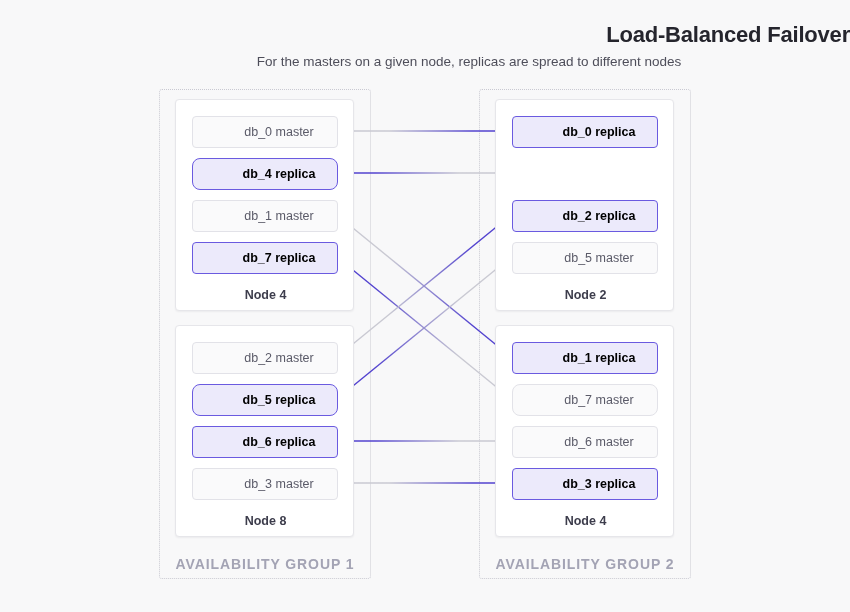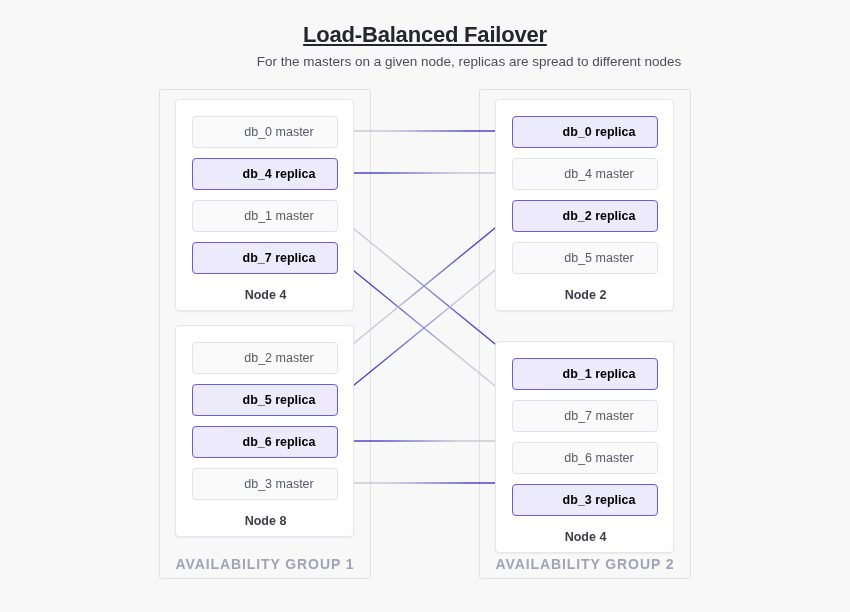--- a/index.html
+++ b/index.html
@@ -20,26 +20,25 @@
     left: 0; top: 0;
     width: 850px;
     height: 612px;
   }
 
   
   #title {
     position: absolute;
     left: 0; top: 22px;
     width: 850px;
-    text-align: center;
+    text-align: right;
     font-size: 22px;
     font-weight: bold;
     color: #25252d;
     letter-spacing: -0.2px;
-    text-decoration: underline;
   }
   #subtitle {
     position: absolute;
     left: 0; top: 54px;
     width: 850px;
     text-align: center;
     font-size: 13.5px;
     color: #4e4e5a;
     margin-left: 44px;
   }
@@ -75,21 +74,21 @@
     height: 212px;
     background: #ffffff;
     border: 1px solid #e6e6ea;
     border-radius: 4px;
     box-sizing: border-box;
     box-shadow: 0 1px 2px rgba(30,30,50,0.06);
   }
   #node1 { left: 175px; top: 99px; }
   #node2 { left: 495px; top: 99px; }
   #node3 { left: 175px; top: 325px; }
-  #node4 { left: 495px; top: 325px; margin-top: 16px; }
+  #node4 { left: 495px; top: 325px; }
 
   .node-label {
     position: absolute;
     left: 0;
     bottom: 8px;
     width: 179px;
     text-align: center;
     font-size: 12.5px;
     font-weight: bold;
     color: #3d3d4c;
@@ -115,21 +114,21 @@
     color: #5a5a68;
     font-weight: normal;
   }
   .dbbox.replica {
     background: #eceafb;
     border: 1.6px solid #6a5ae0;
     color: #000000;
     font-weight: bold;
   }
   .slot0 { top: 16px; }
-  .slot1 { top: 58px; }
+  .slot1 { top: 58px; border-radius: 8px; }
   .slot2 { top: 100px; }
   .slot3 { top: 142px; }
 
   
   #links {
     position: absolute;
     left: 0; top: 0;
     width: 850px;
     height: 612px;
     pointer-events: none;
@@ -237,21 +236,20 @@
   <div class="node" id="node1">
     <div class="dbbox master slot0">db_0 master</div>
     <div class="dbbox replica slot1">db_4 replica</div>
     <div class="dbbox master slot2">db_1 master</div>
     <div class="dbbox replica slot3">db_7 replica</div>
     <div class="node-label">Node 4</div>
   </div>
 
   <div class="node" id="node2">
     <div class="dbbox replica slot0">db_0 replica</div>
-    <div class="dbbox master slot1">db_4 master</div>
     <div class="dbbox replica slot2">db_2 replica</div>
     <div class="dbbox master slot3">db_5 master</div>
     <div class="node-label">Node 2</div>
   </div>
 
   <div class="node" id="node3">
     <div class="dbbox master slot0">db_2 master</div>
     <div class="dbbox replica slot1">db_5 replica</div>
     <div class="dbbox replica slot2">db_6 replica</div>
     <div class="dbbox master slot3">db_3 master</div>

